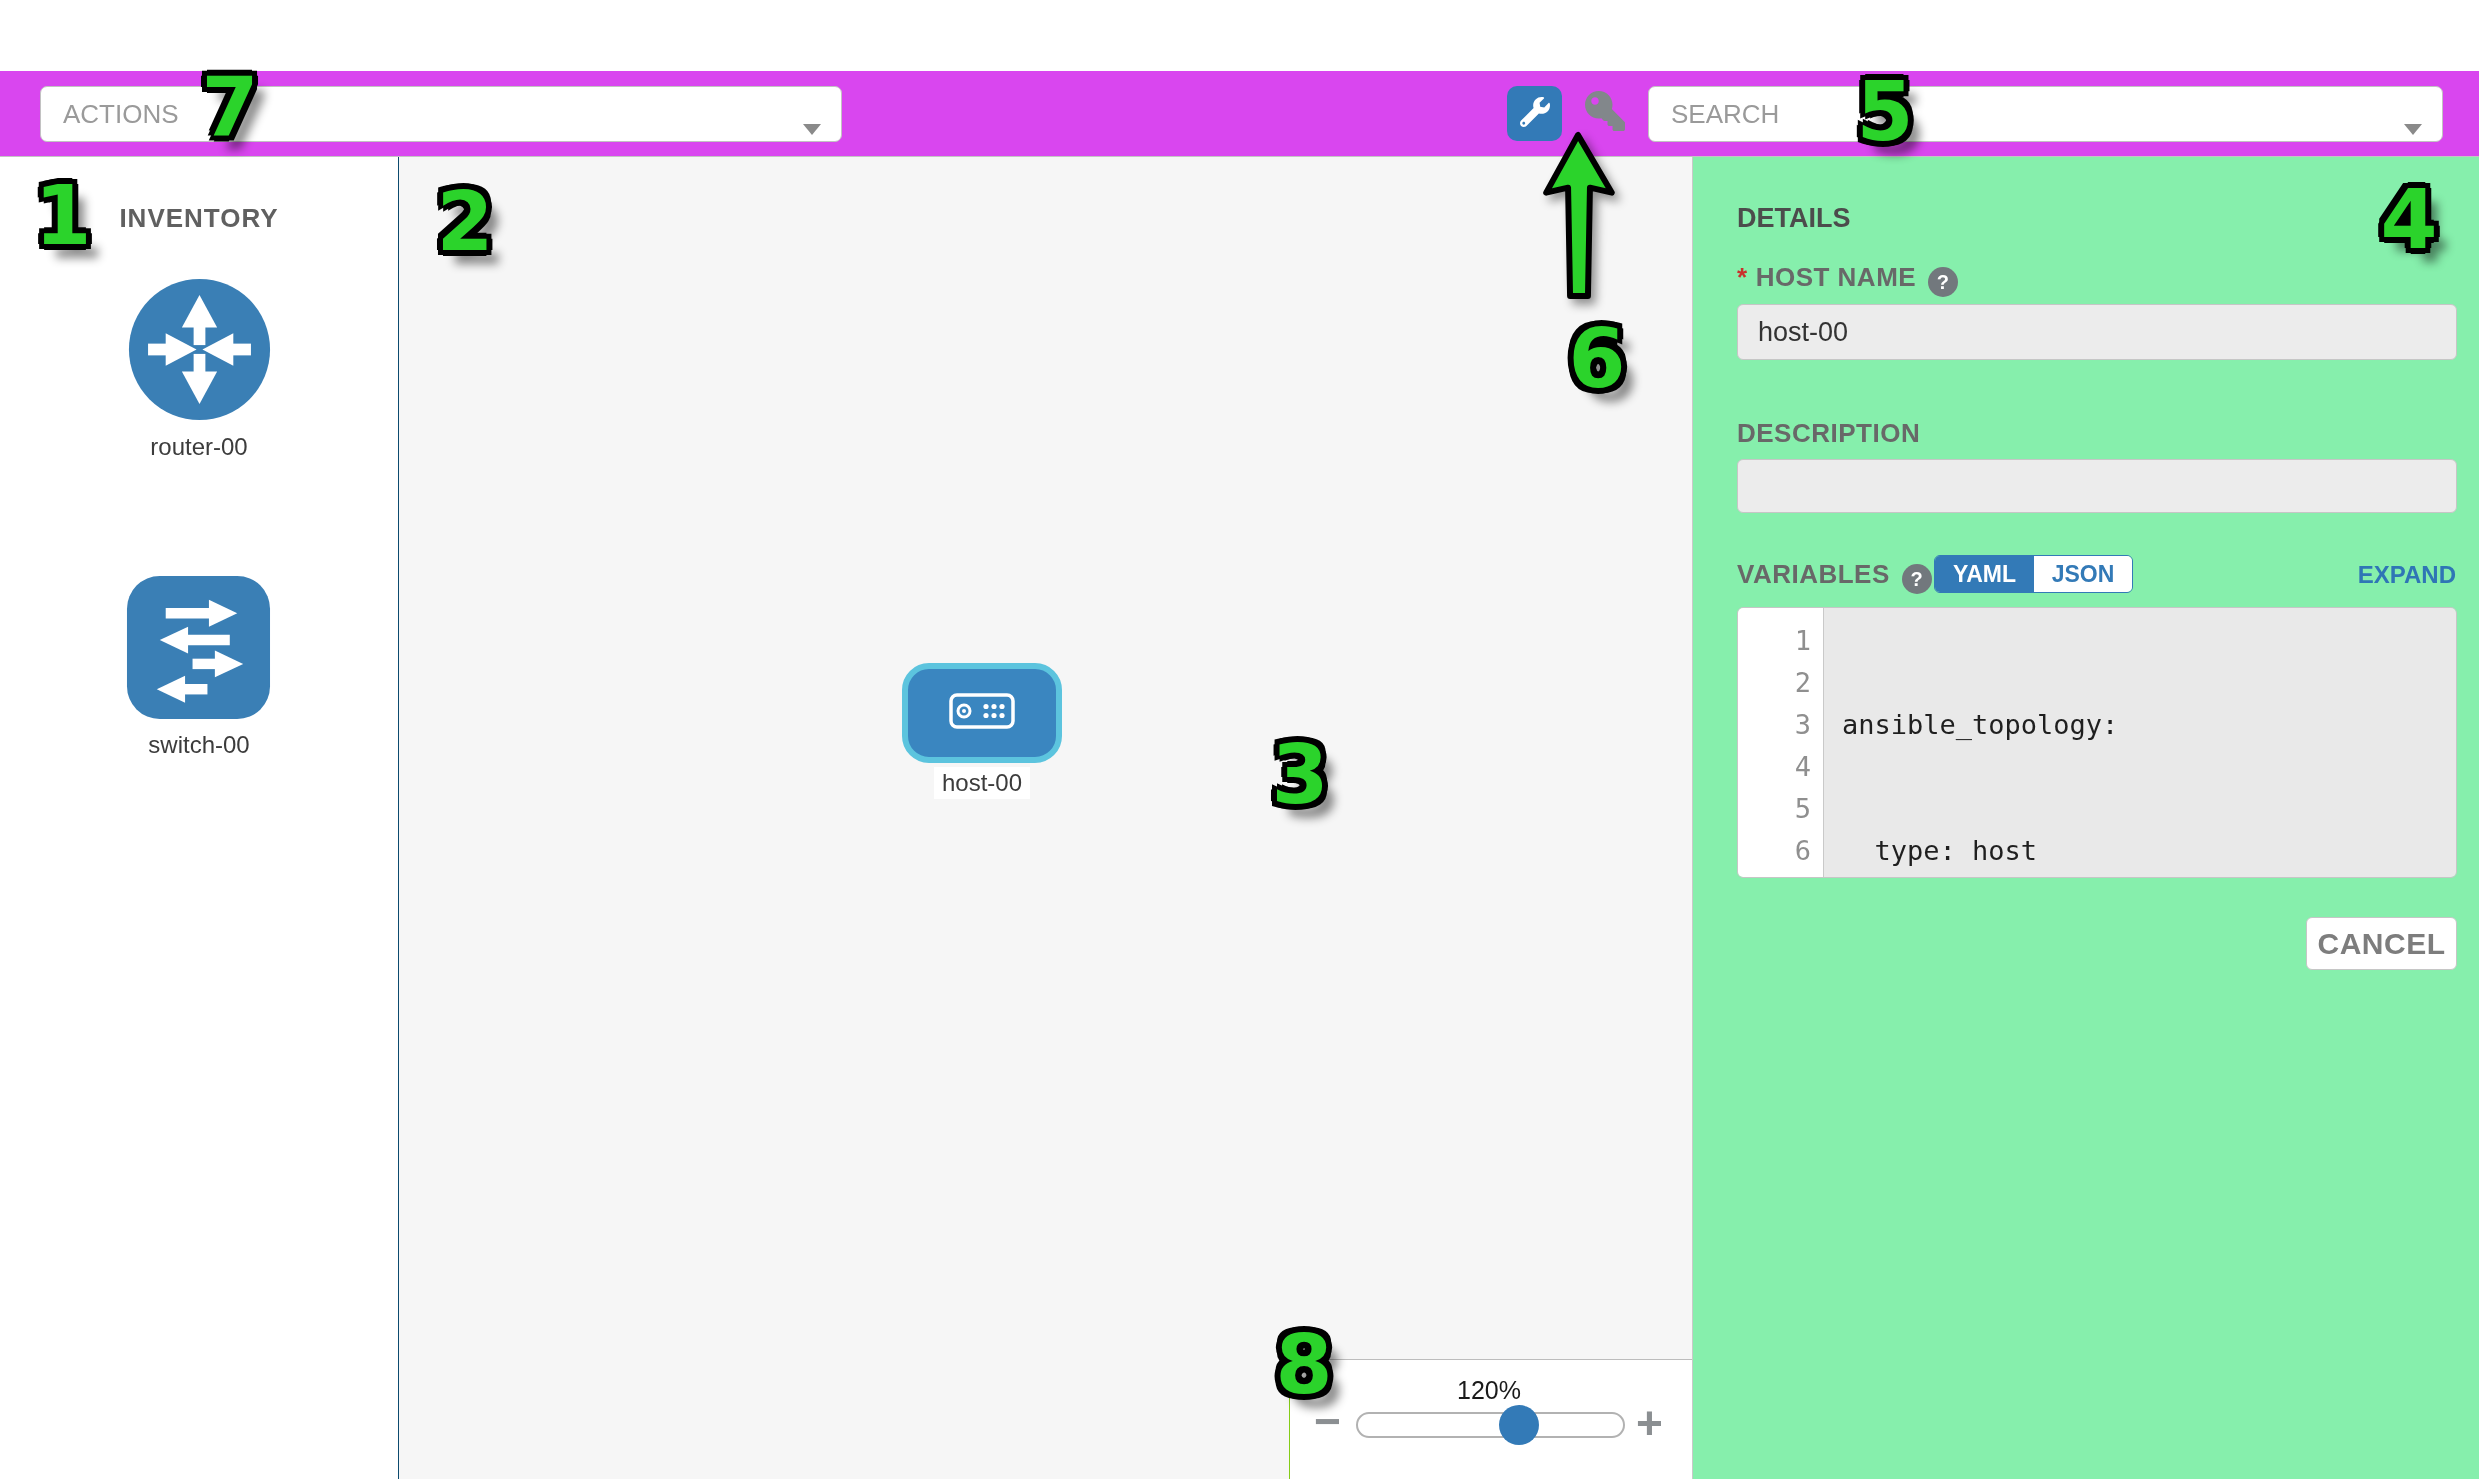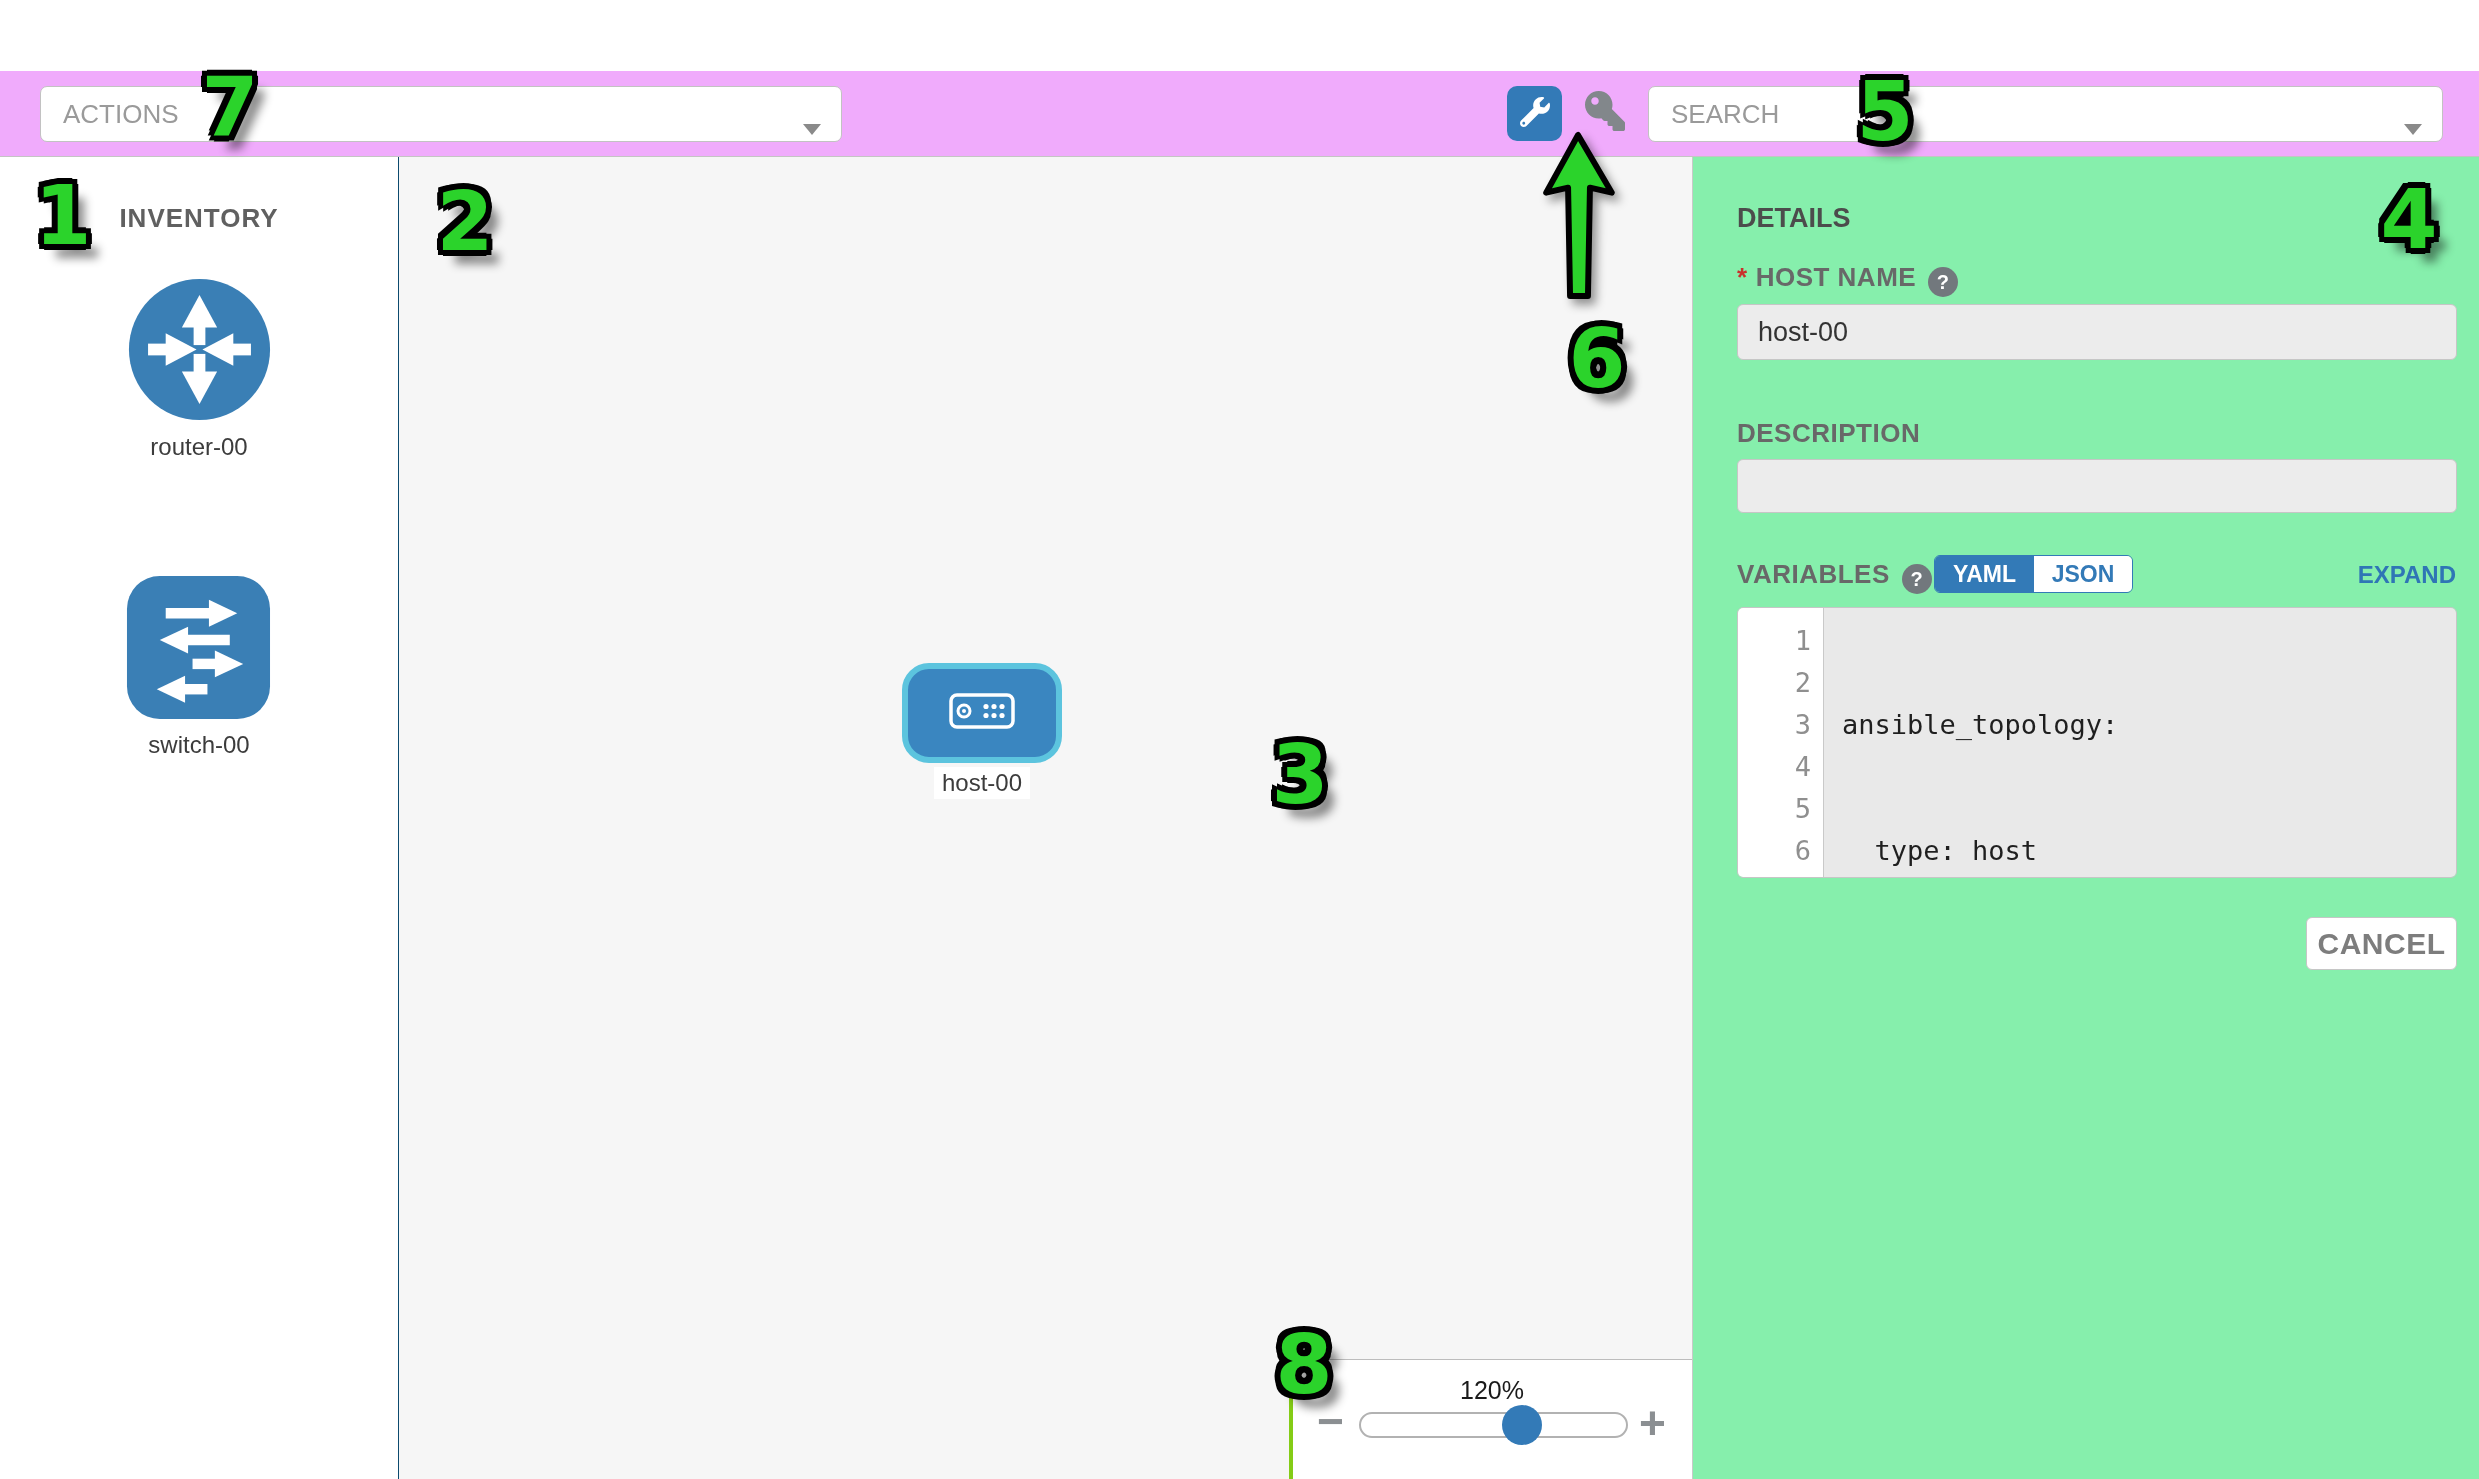--- a/index.html
+++ b/index.html
@@ -9,21 +9,21 @@
     font-family:"Liberation Sans", sans-serif; background:#fff;
   }
 
   
   .app-header { position:absolute; left:0; top:0; width:100%; height:70px; background:#fff; border-bottom:1px solid #d2d2d2; }
   .app-title { position:absolute; left:50px; top:50%; transform:translateY(-50%); font-size:27px; font-weight:bold; color:#6b6b6b; }
   .close-btn { position:absolute; right:14px; top:15px; width:38px; height:38px; border-radius:50%; background:#c6c6c6;
     color:#fff; font-size:23px; font-weight:bold; display:flex; align-items:center; justify-content:center; cursor:pointer; }
 
   
-  .toolbar { position:absolute; left:0; top:71px; width:100%; height:86px; background:#f0abfc; border-bottom:1px solid #c4c4c4; }
+  .toolbar { position:absolute; left:0; top:71px; width:100%; height:86px; background:#d946ef; border-bottom:1px solid #c4c4c4; }
   .select { position:absolute; top:15px; height:56px; background:#fff; border:1px solid #c2c2c2; border-radius:7px;
     display:flex; align-items:center; padding:0 22px; font-size:26px; color:#9a9a9a; }
   .select .caret { position:absolute; right:20px; top:24px; }
   .actions-select { left:40px;  width:802px; }
   .search-select  { left:1648px; width:795px; }
   .wrench-btn { position:absolute; left:1507px; top:15px; width:55px; height:55px; background:#337ab7; border-radius:10px;
     display:flex; align-items:center; justify-content:center; cursor:pointer; }
   .key-btn { position:absolute; left:1584px; top:21px; width:42px; height:42px; display:flex; align-items:center; justify-content:center; cursor:pointer; }
 
   
@@ -40,21 +40,21 @@
     border-radius:27px; display:flex; align-items:center; justify-content:center; cursor:pointer; }
   .node-label-wrap { position:absolute; left:503px; top:610px; width:160px; text-align:center; }
   .node-label { display:inline-block; background:#fff; padding:2px 8px; font-size:24px; color:#3c3c3c; }
 
   .ctx-menu { position:absolute; left:628px; top:553px; width:320px; height:129px; background:#fff; border:1px solid #ededed;
     border-radius:8px; box-shadow:5px 6px 12px rgba(0,0,0,0.30); padding:13px 0; z-index:10; }
   .ctx-item { height:52px; display:flex; align-items:center; padding-left:36px; font-size:29px; cursor:pointer; }
   .ctx-item.remove  { color:#d9534f; }
 
   
-  .zoom-panel { position:absolute; left:890px; top:1202px; right:0; bottom:0; background:#fff; border-left:4px solid #84cc16; border-top:1px solid #bdbdbd; }
+  .zoom-panel { position:absolute; left:890px; top:1202px; right:0; bottom:0; background:#fff; border-left:1px solid #84cc16; border-top:1px solid #bdbdbd; }
   .zoom-level { position:absolute; left:0; top:16px; width:398px; text-align:center; font-size:25px; color:#1a1a1a; }
   .zoom-minus { position:absolute; left:24px; top:38px; font-size:46px; font-weight:bold; color:#8b8f92; line-height:1; cursor:pointer; }
   .zoom-track { position:absolute; left:66px; top:52px; width:269px; height:26px; background:#fff; border:2px solid #b2b2b2; border-radius:14px; cursor:pointer; }
   .zoom-handle { position:absolute; left:141px; top:-9px; width:40px; height:40px; border-radius:50%; background:#337ab7; cursor:grab; }
   .zoom-plus { position:absolute; left:346px; top:40px; font-size:46px; font-weight:bold; color:#8b8f92; line-height:1; cursor:pointer; }
 
   
   .details { position:absolute; left:1693px; top:157px; width:786px; height:1322px; background:#86efac; }
   .d-title { position:absolute; left:44px; top:46px; font-size:27px; font-weight:bold; color:#4c4c4c; }
   .field-label { position:absolute; left:44px; font-size:26px; font-weight:600; color:#686868; letter-spacing:0.5px; }

